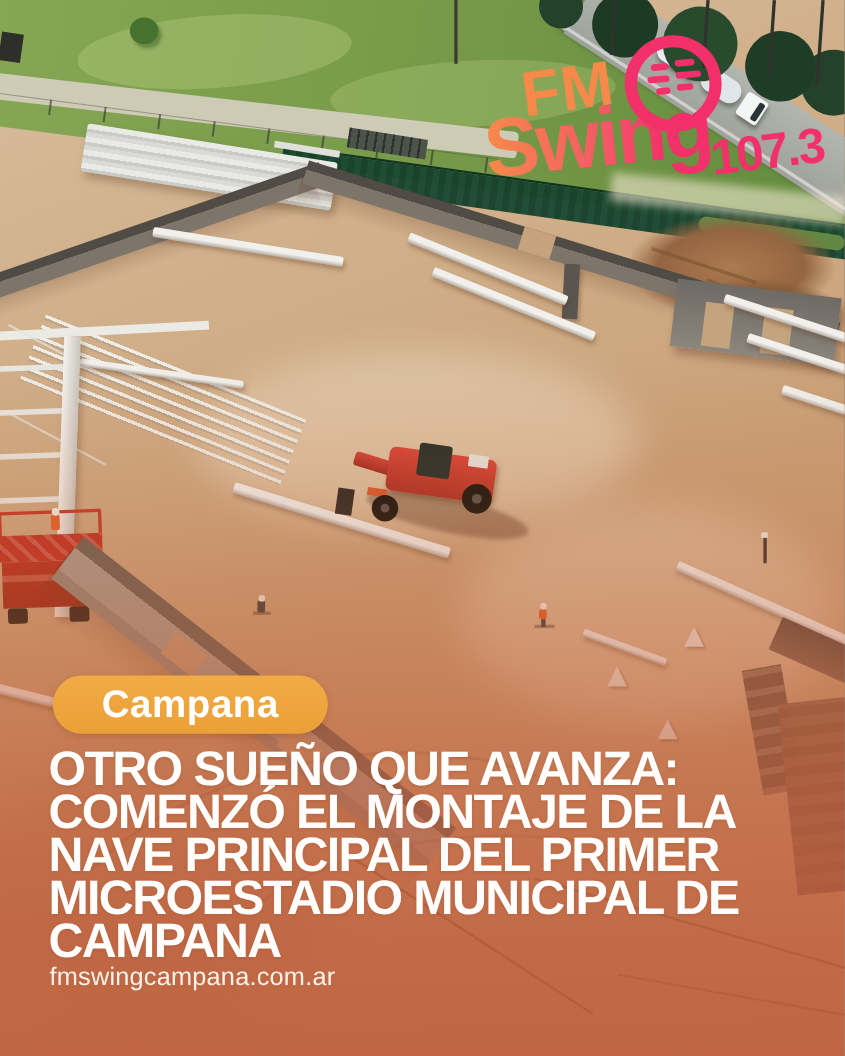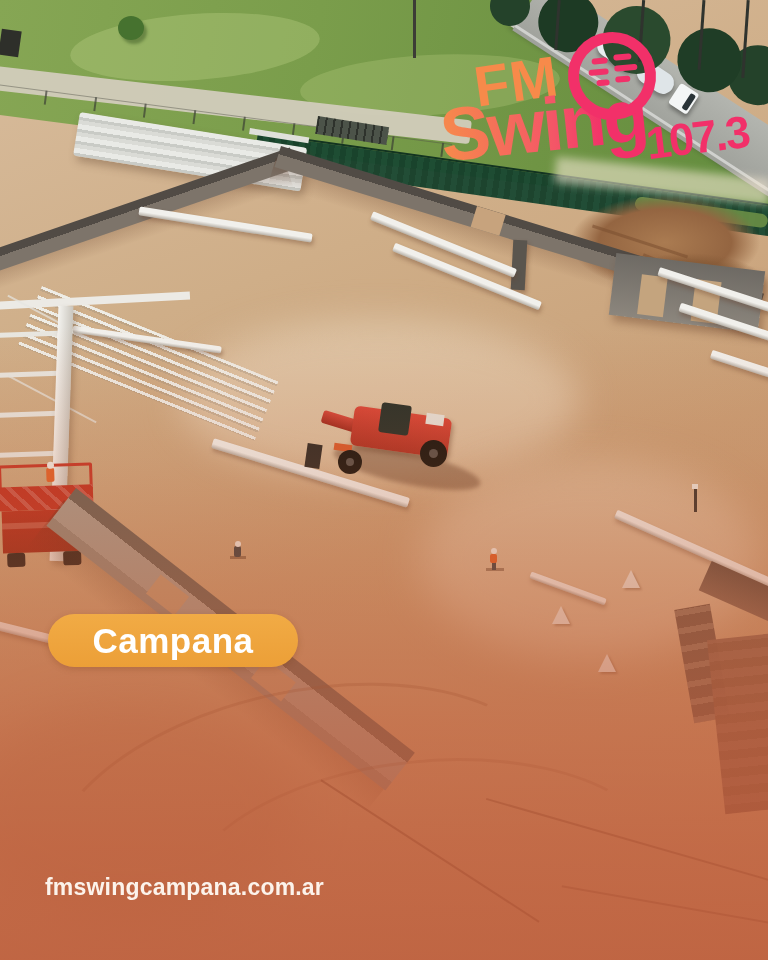--- a/index.html
+++ b/index.html
@@ -24,21 +24,21 @@
            -webkit-background-clip:text;background-clip:text;color:transparent;}
   .logo-freq{position:absolute;left:208px;top:76px;font-size:45px;font-weight:bold;
            color:#F23069;transform:rotate(-7deg);letter-spacing:-2px;}
   .badge{position:absolute;left:48px;top:614px;width:250px;height:53px;border-radius:27px;
          background:linear-gradient(180deg,#F1AB45,#EC9F37);display:flex;align-items:center;
          justify-content:center;color:#fff;font-size:35px;font-weight:bold;letter-spacing:.5px;
          box-shadow:0 2px 6px rgba(120,60,20,.25);}
   .headline{position:absolute;left:44px;top:680px;width:710px;font-size:44px;font-weight:bold;
          line-height:39px;letter-spacing:-1.5px;color:#FFFEFC;white-space:pre-line;
          text-shadow:0 1px 3px rgba(130,65,35,.18);}
-  .website{position:absolute;left:45px;top:874px;font-size:23px;font-weight:bold;
+  .website{position:absolute;left:45px;top:874px;font-size:23px;font-weight:normal;
          color:#FCF3EB;letter-spacing:.2px;}
 </style>
 </head>
 <body>
 
 <div class="canvas">
 
   <div class="abs" style="inset:0;">
 
     <div class="abs" style="inset:0;background:linear-gradient(160deg,#d8bd9e 0%,#cfae88 30%,#c9a078 55%,#c59a72 100%);"></div>
@@ -220,16 +220,21 @@
       <div class="pill-bar" style="left:36px;top:23px;width:23px;"></div>
       <div class="pill-bar" style="left:36px;top:34px;width:15px;"></div>
     </div>
     <div class="logo-freq">107.3</div>
   </div>
 
   <div class="badge">
     <span>Campana</span>
   </div>
 
+  <div class="headline">OTRO SUEÑO QUE AVANZA:
+COMENZÓ EL MONTAJE DE LA
+NAVE PRINCIPAL DEL PRIMER
+MICROESTADIO MUNICIPAL DE
+CAMPANA</div>
 
   <div class="website">fmswingcampana.com.ar</div>
 
 </div>
 
 </body></html>

